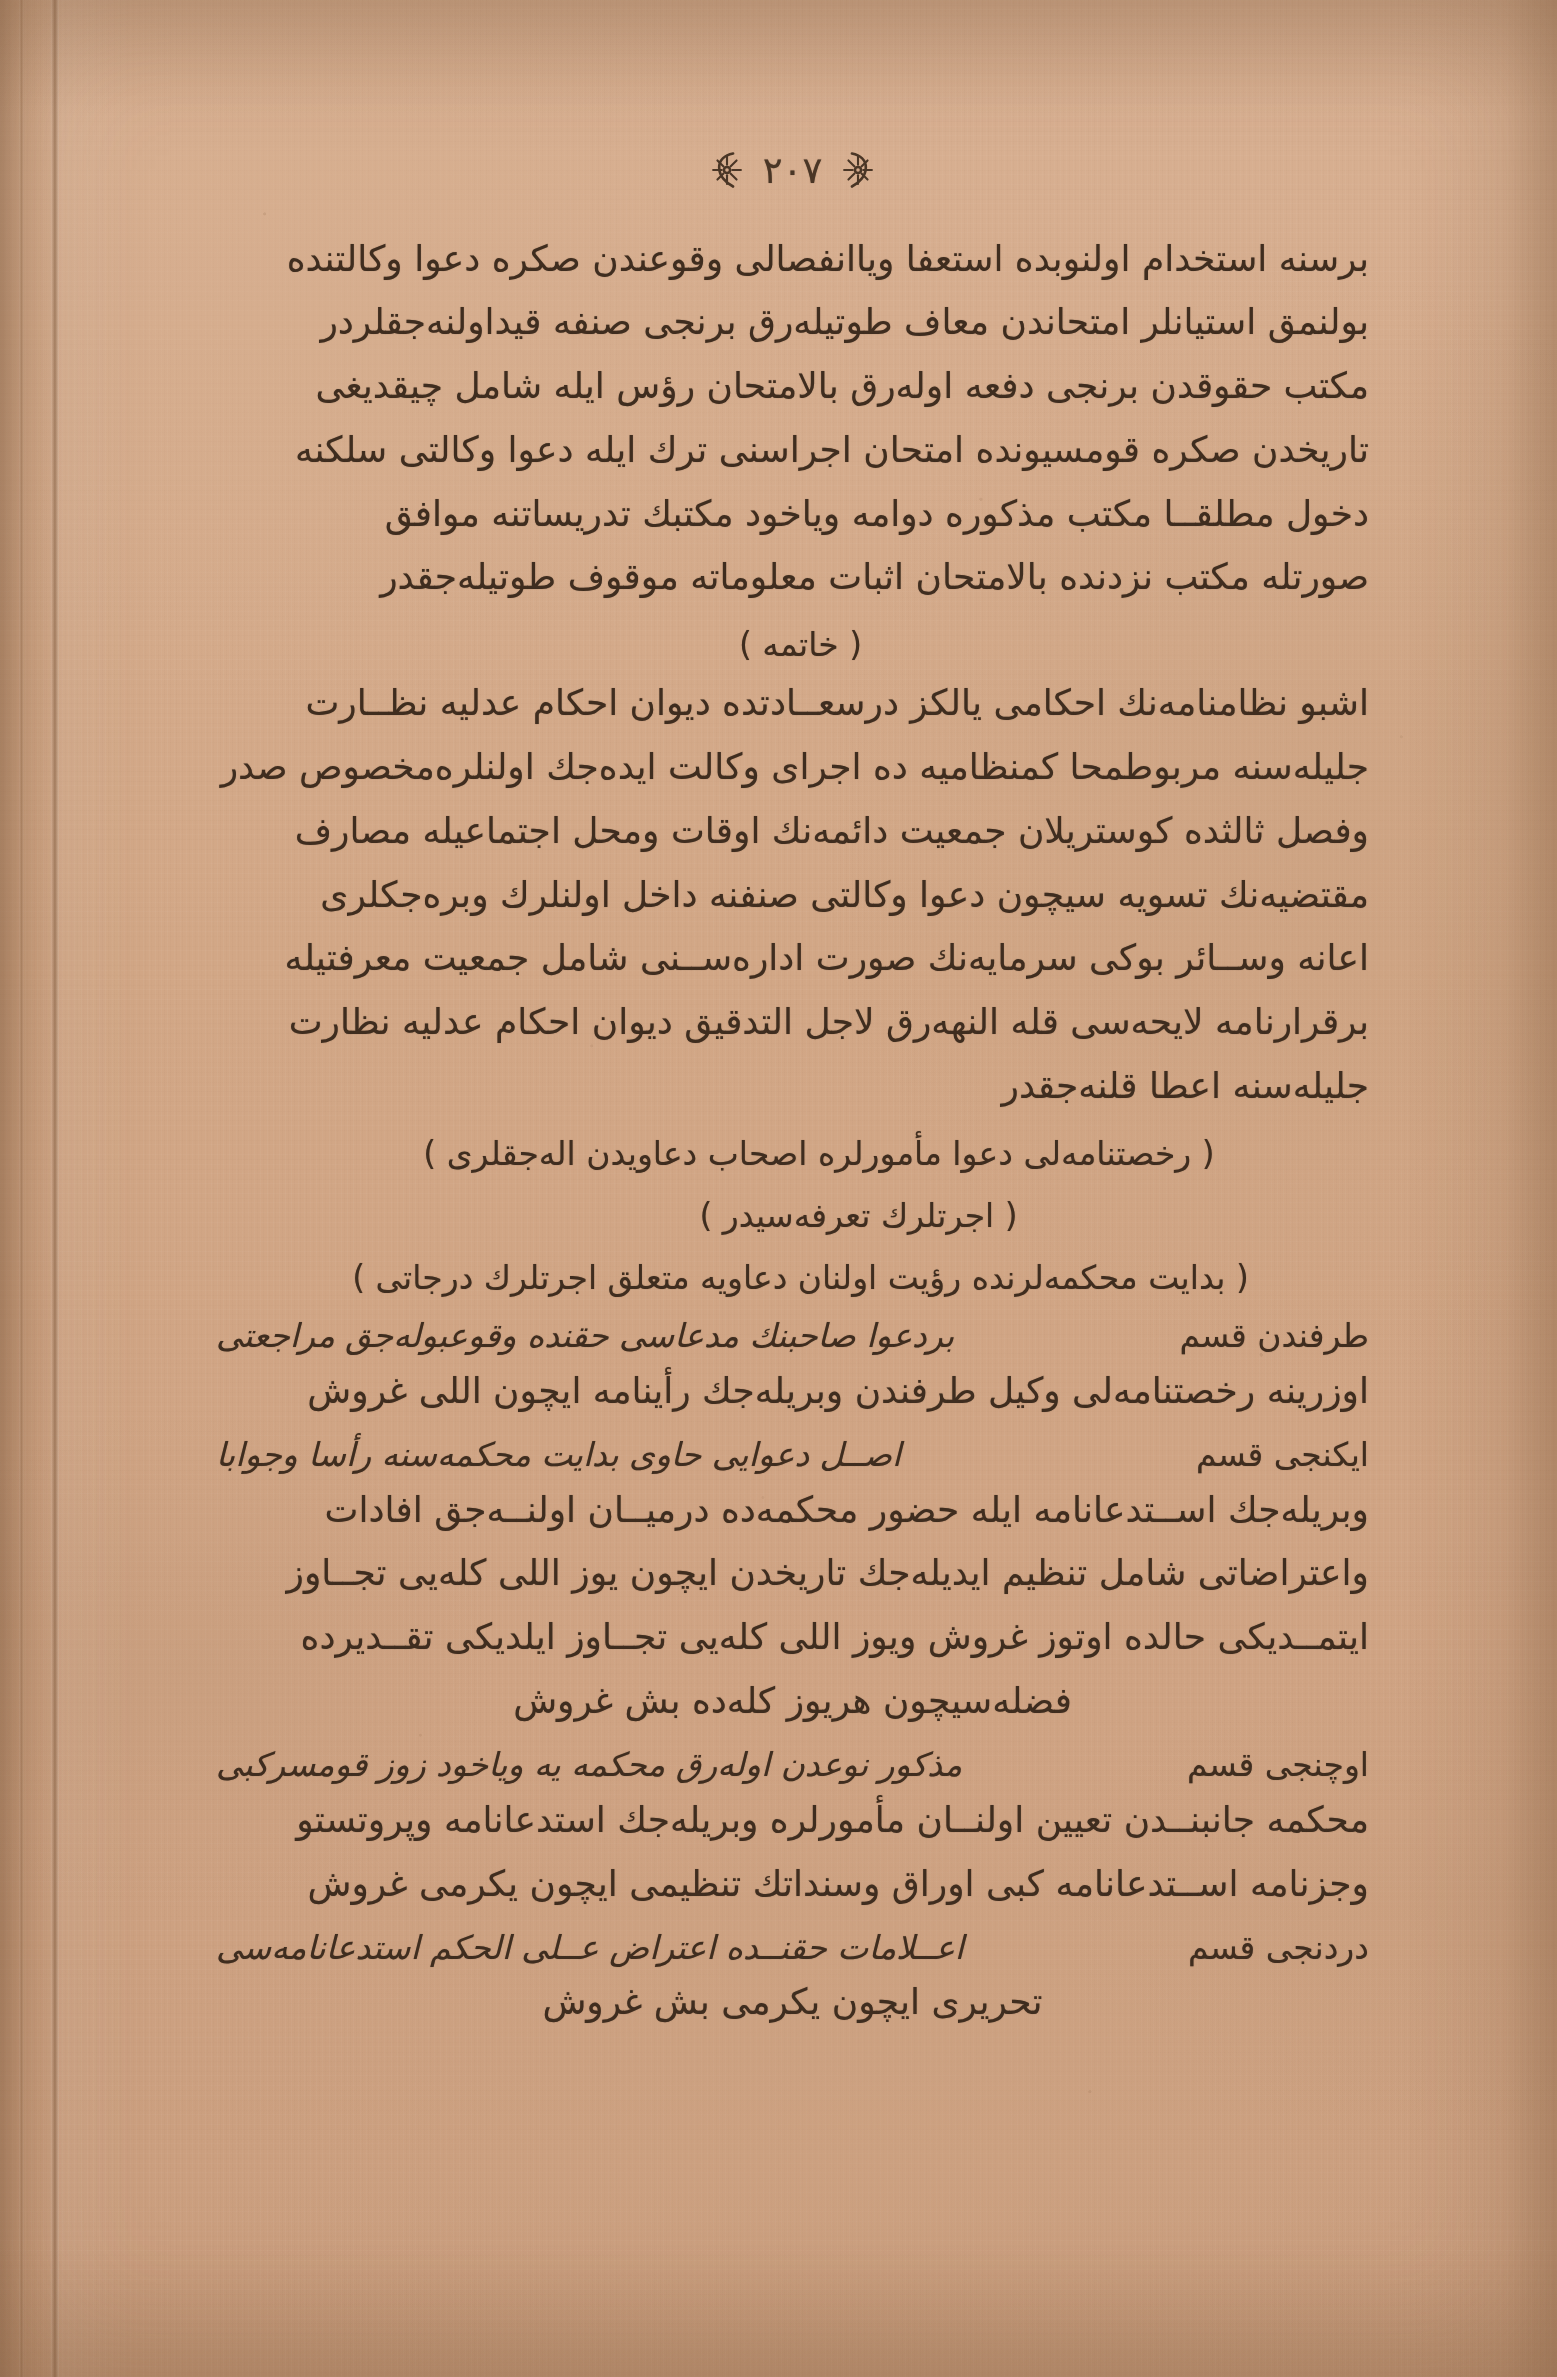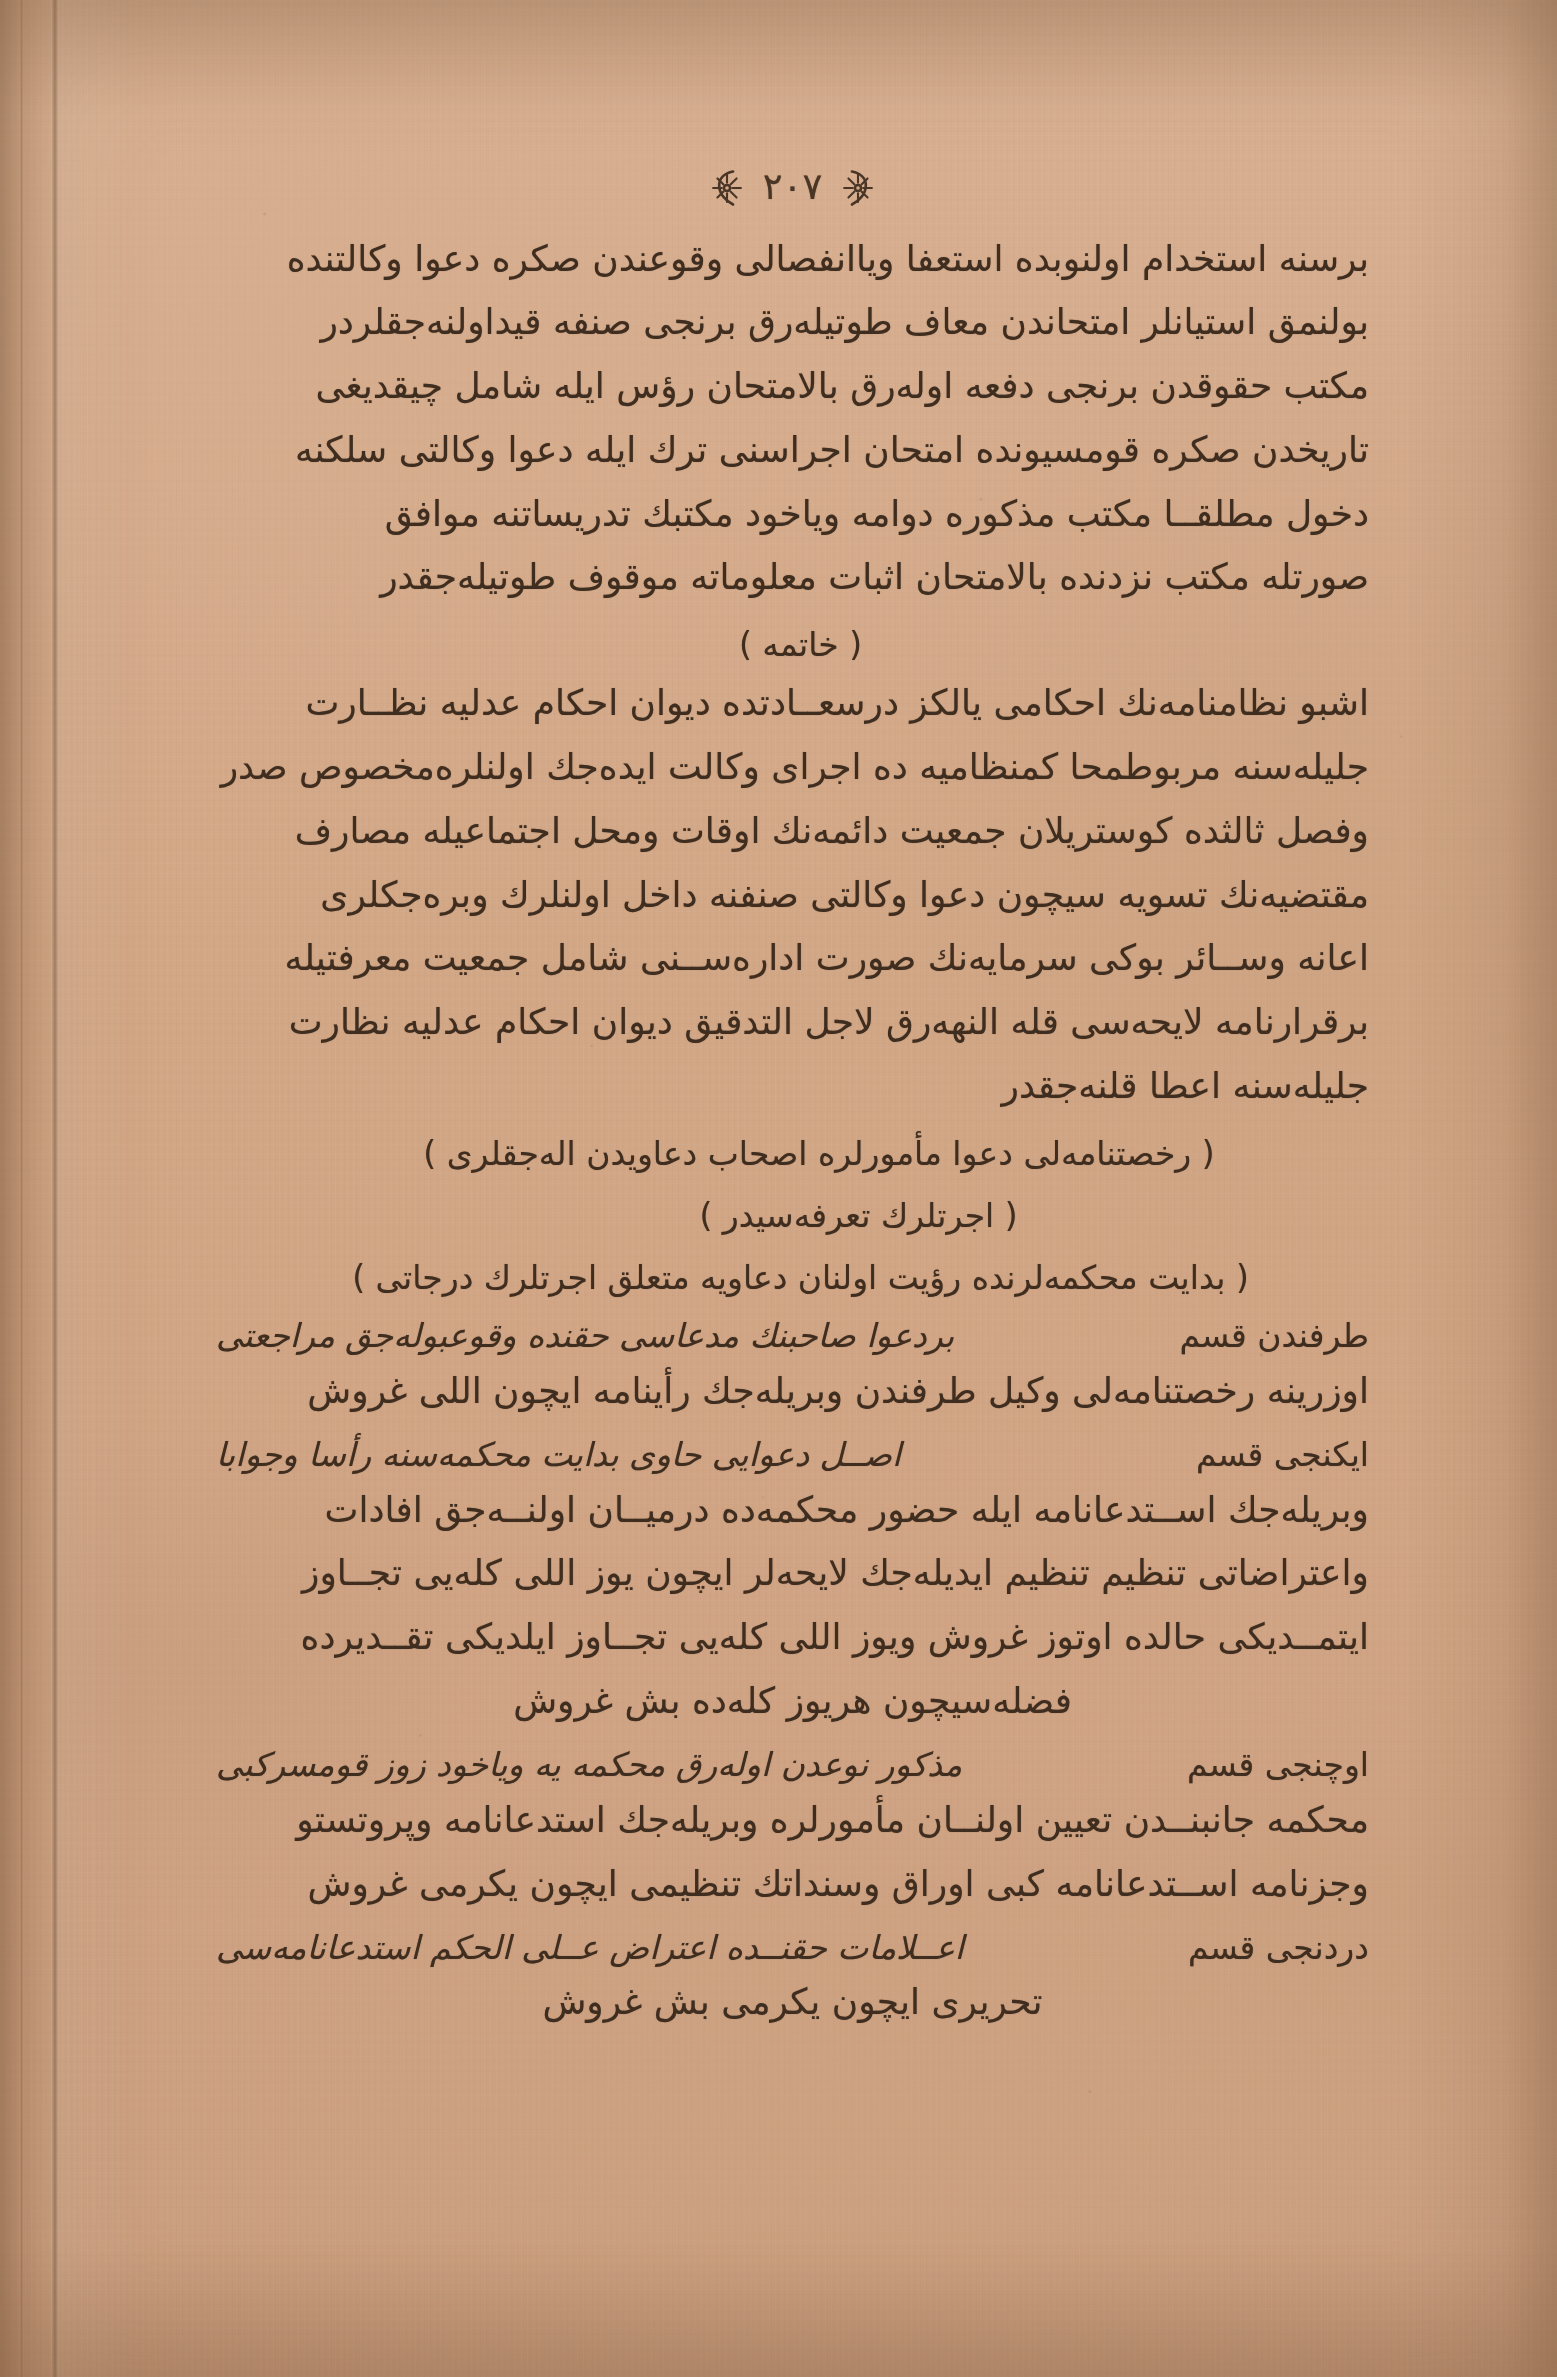--- a/index.html
+++ b/index.html
@@ -112,21 +112,21 @@
     left: 216px;
     width: 1153px;
     direction: rtl;
     text-align: justify;
     text-align-last: justify;
   }
 
   
   .runhead {
     display: flex;
-    align-items: flex-end;
+    align-items: center;
     justify-content: center;
     gap: 16px;
     height: 76px;
     margin: 0 0 23px 0;
     direction: ltr;
   }
   .folio-num {
     font-family: "DejaVu Sans", "Liberation Sans", sans-serif;
     font-size: 37px;
     letter-spacing: 2.6px;
@@ -272,21 +272,21 @@
       </div>
       <div class="line body-line stretch">اوزرینه رخصتنامەلی وکیل طرفندن وبریلەجك رأینامه ایچون اللی غروش</div>
     </div>
 
     <div>
       <div class="sec-row">
         <span class="sec-label">ایکنجی قسم</span>
         <span class="sec-text">اصــل دعوایی حاوی بدایت محکمەسنه رأسا وجوابا</span>
       </div>
       <div class="line body-line stretch">وبریلەجك اســتدعانامه ایله حضور محکمەده درمیــان اولنــەجق افادات</div>
-      <div class="line body-line stretch">واعتراضاتی تنظیم تنظیم ایدیلەجك لایحەلر ایچون یوز اللی كلەیی تجــاوز</div>
+      <div class="line body-line stretch">واعتراضاتی شامل تنظیم ایدیلەجك تاریخدن ایچون یوز اللی كلەیی تجــاوز</div>
       <div class="line body-line stretch">ایتمــدیكی حالده اوتوز غروش ویوز اللی كلەیی تجــاوز ایلدیكی تقــدیرده</div>
       <div class="line body-line center">فضلەسیچون هریوز كلەده بش غروش</div>
     </div>
 
     <div>
       <div class="sec-row">
         <span class="sec-label">اوچنجی قسم</span>
         <span class="sec-text">مذکور نوعدن اولەرق محکمه یه ویاخود زوز قومسركبی</span>
       </div>
       <div class="line body-line stretch">محکمه جانبنــدن تعیین اولنــان مأمورلره وبریلەجك استدعانامه وپروتستو</div>

